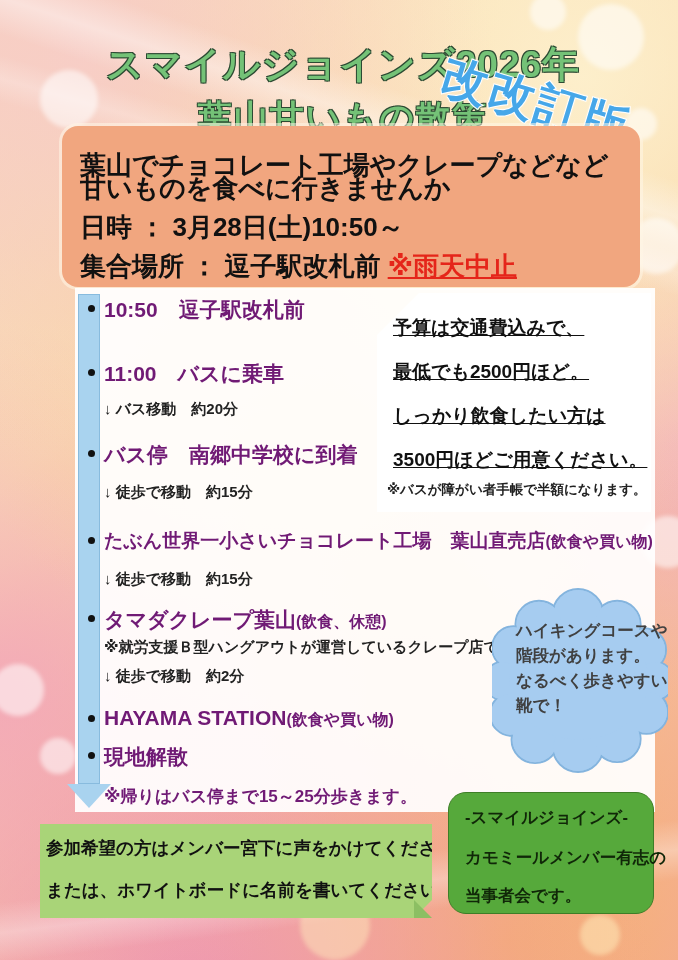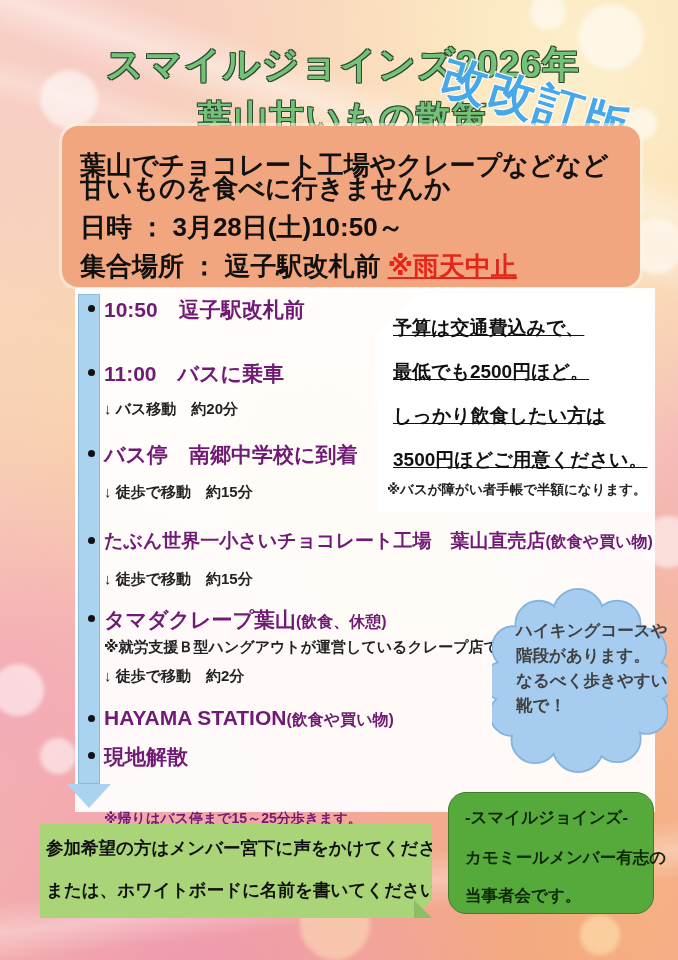--- a/index.html
+++ b/index.html
@@ -43,21 +43,21 @@
   
   .panel{position:absolute;left:75px;top:288px;width:580px;height:524px;background:rgba(255,255,255,.93);}
   .tbar{position:absolute;left:78px;top:294px;width:22px;height:490px;background:#a9d3ef;border:1px solid #88bbde;box-sizing:border-box;}
   .tarrow{position:absolute;left:67px;top:784px;width:0;height:0;
           border-left:22px solid transparent;border-right:22px solid transparent;border-top:24px solid #a9d3ef;}
   .tl-row{position:absolute;left:104px;white-space:nowrap;color:#701a75;}
   .tl-row.main{font-size:21px;font-weight:bold;}
   .tl-row.small-main{font-size:19px;font-weight:bold;}
   .tl-row.sub{font-size:15px;font-weight:bold;color:#222;}
   .tl-row.note{font-size:15px;font-weight:600;color:#222;}
-  .tl-row.footnote{font-size:14px;font-weight:bold;margin-top:25px;}
+  .tl-row.footnote{font-size:17px;font-weight:bold;}
   .tl-row .sfx{font-size:16px;}
   .bullet{position:absolute;left:-16px;top:9px;width:7px;height:7px;border-radius:50%;background:#111;}
   
   .budget{position:absolute;left:377px;top:293px;width:274px;height:219px;background:#ffffff;
           clip-path:polygon(42px 0,100% 0,100% 100%,0 100%,0 42px);}
   .budget .bl{position:absolute;left:16px;font-size:19px;font-weight:bold;color:#111;text-decoration:underline;white-space:nowrap;}
   .budget .bf{position:absolute;left:10px;font-size:13.5px;font-weight:600;color:#222;white-space:nowrap;}
   
   .cloud{position:absolute;left:492px;top:585px;width:176px;height:190px;}
   .cloud-text{position:absolute;left:516px;top:618px;font-size:16.5px;font-weight:bold;color:#404040;line-height:25px;white-space:nowrap;}

